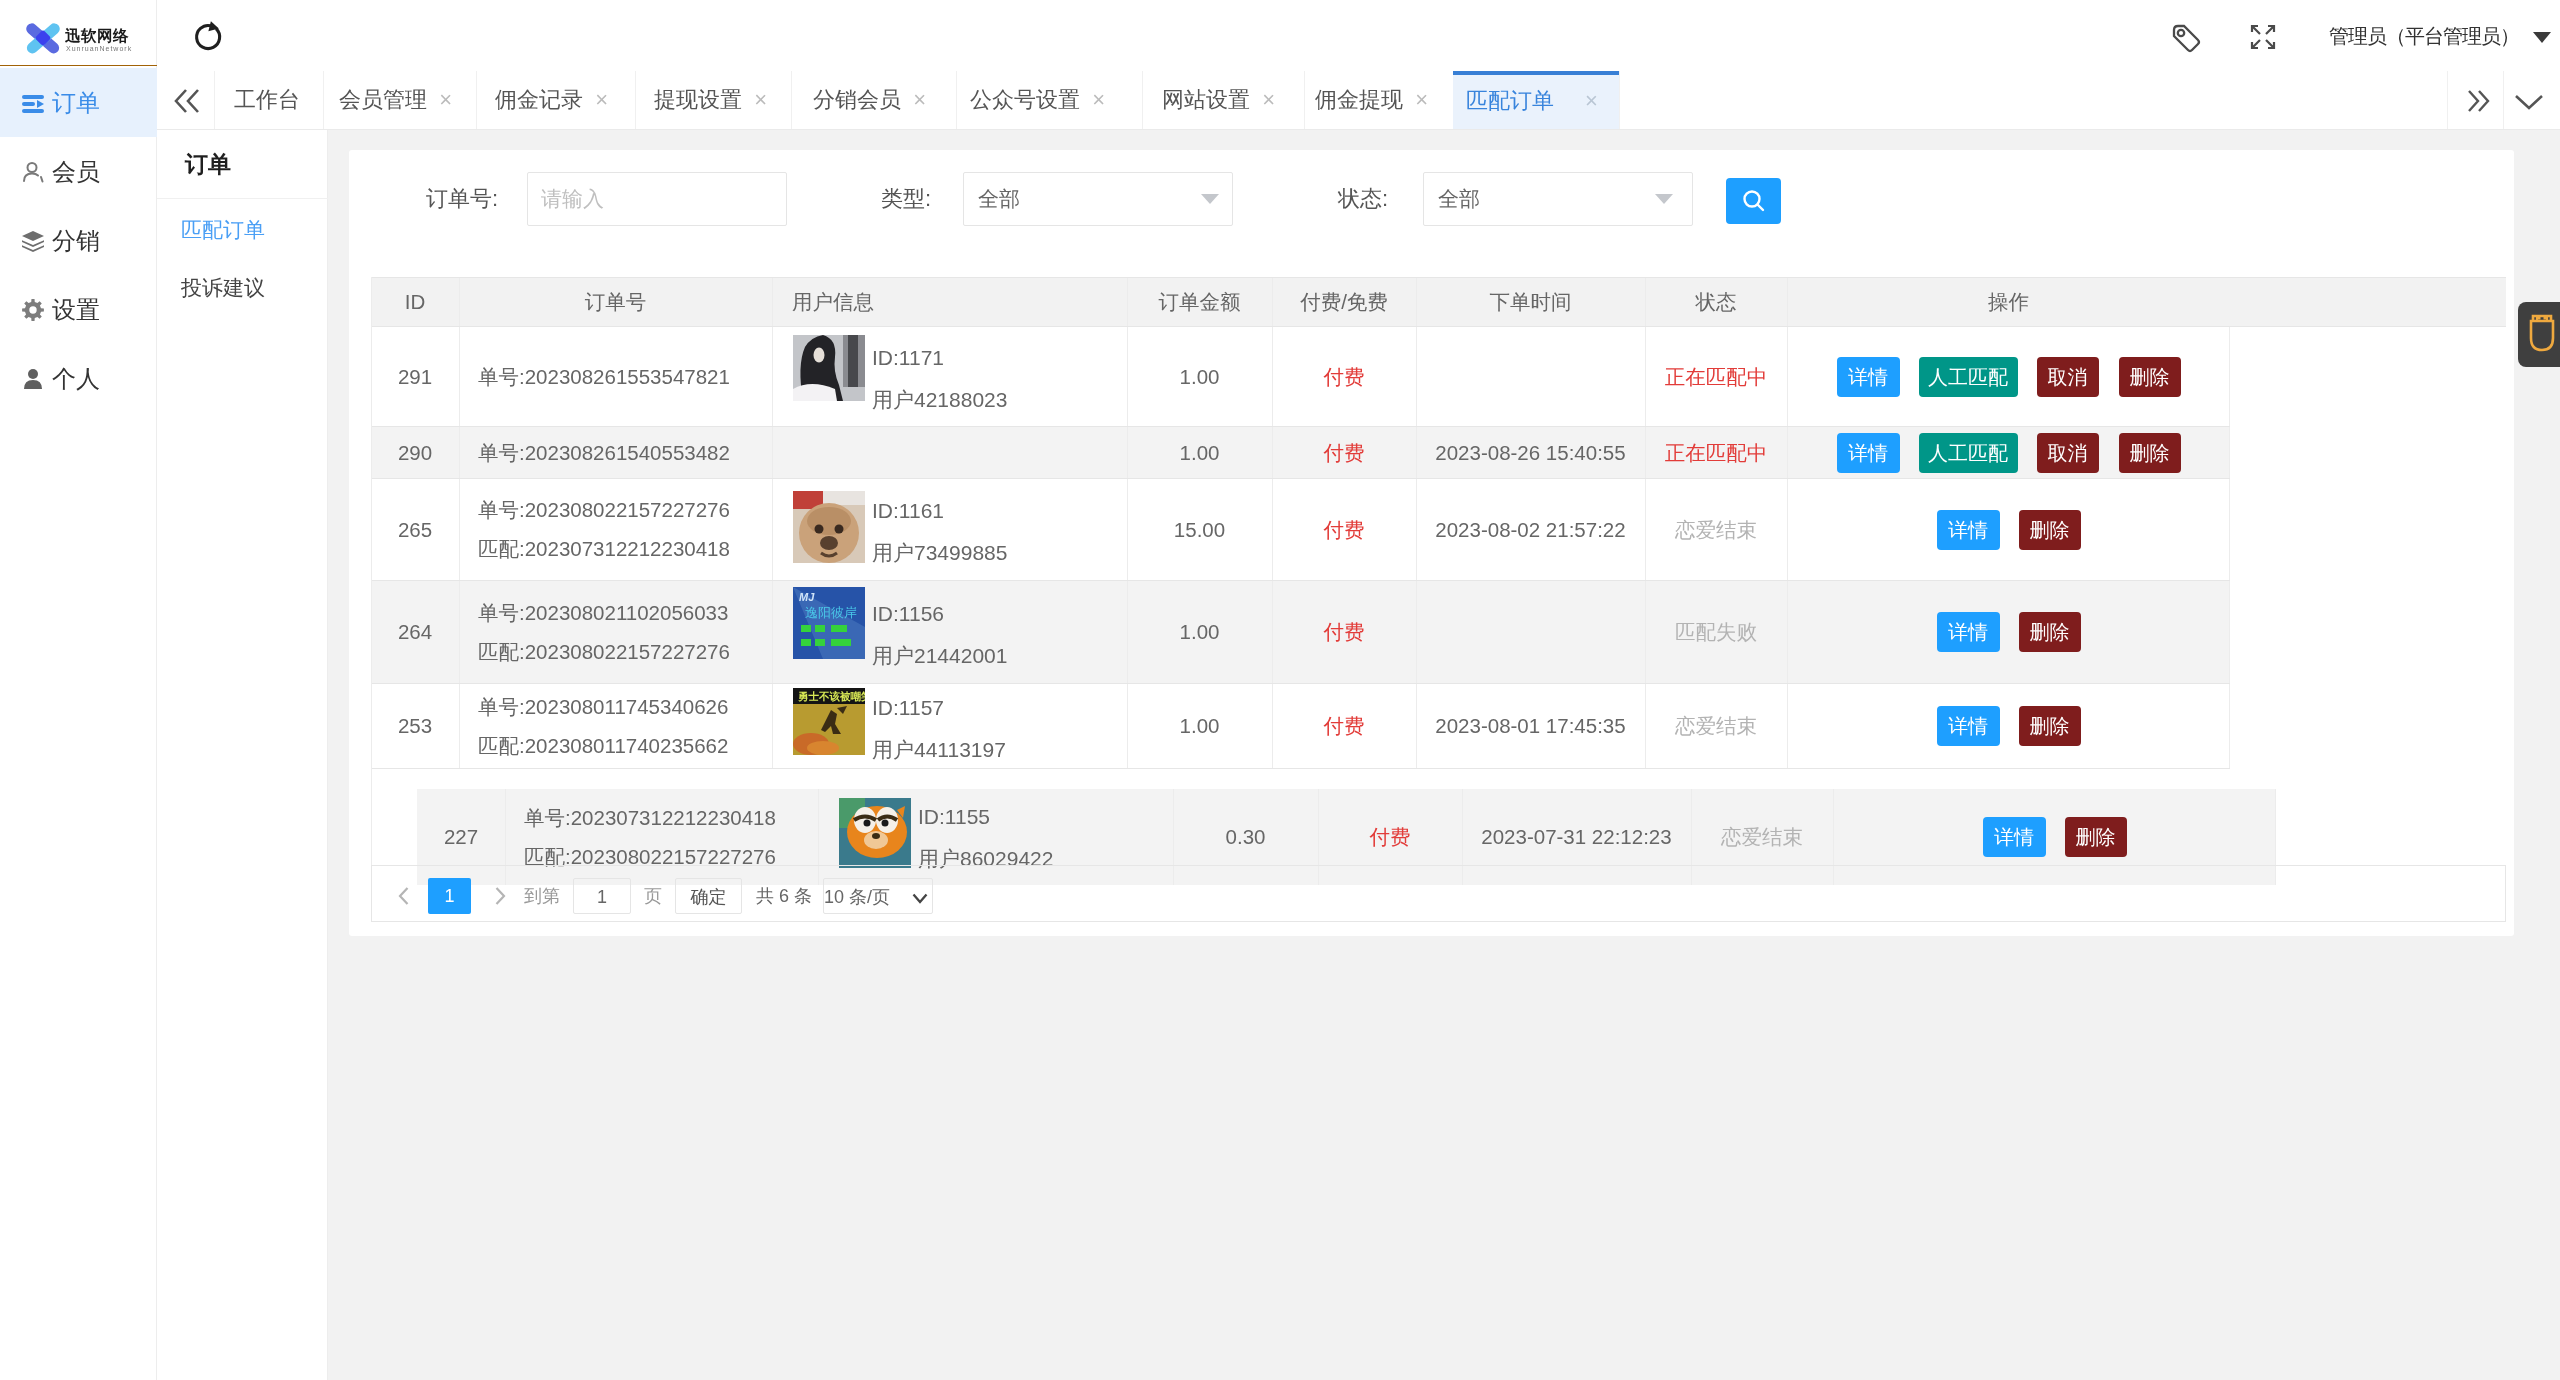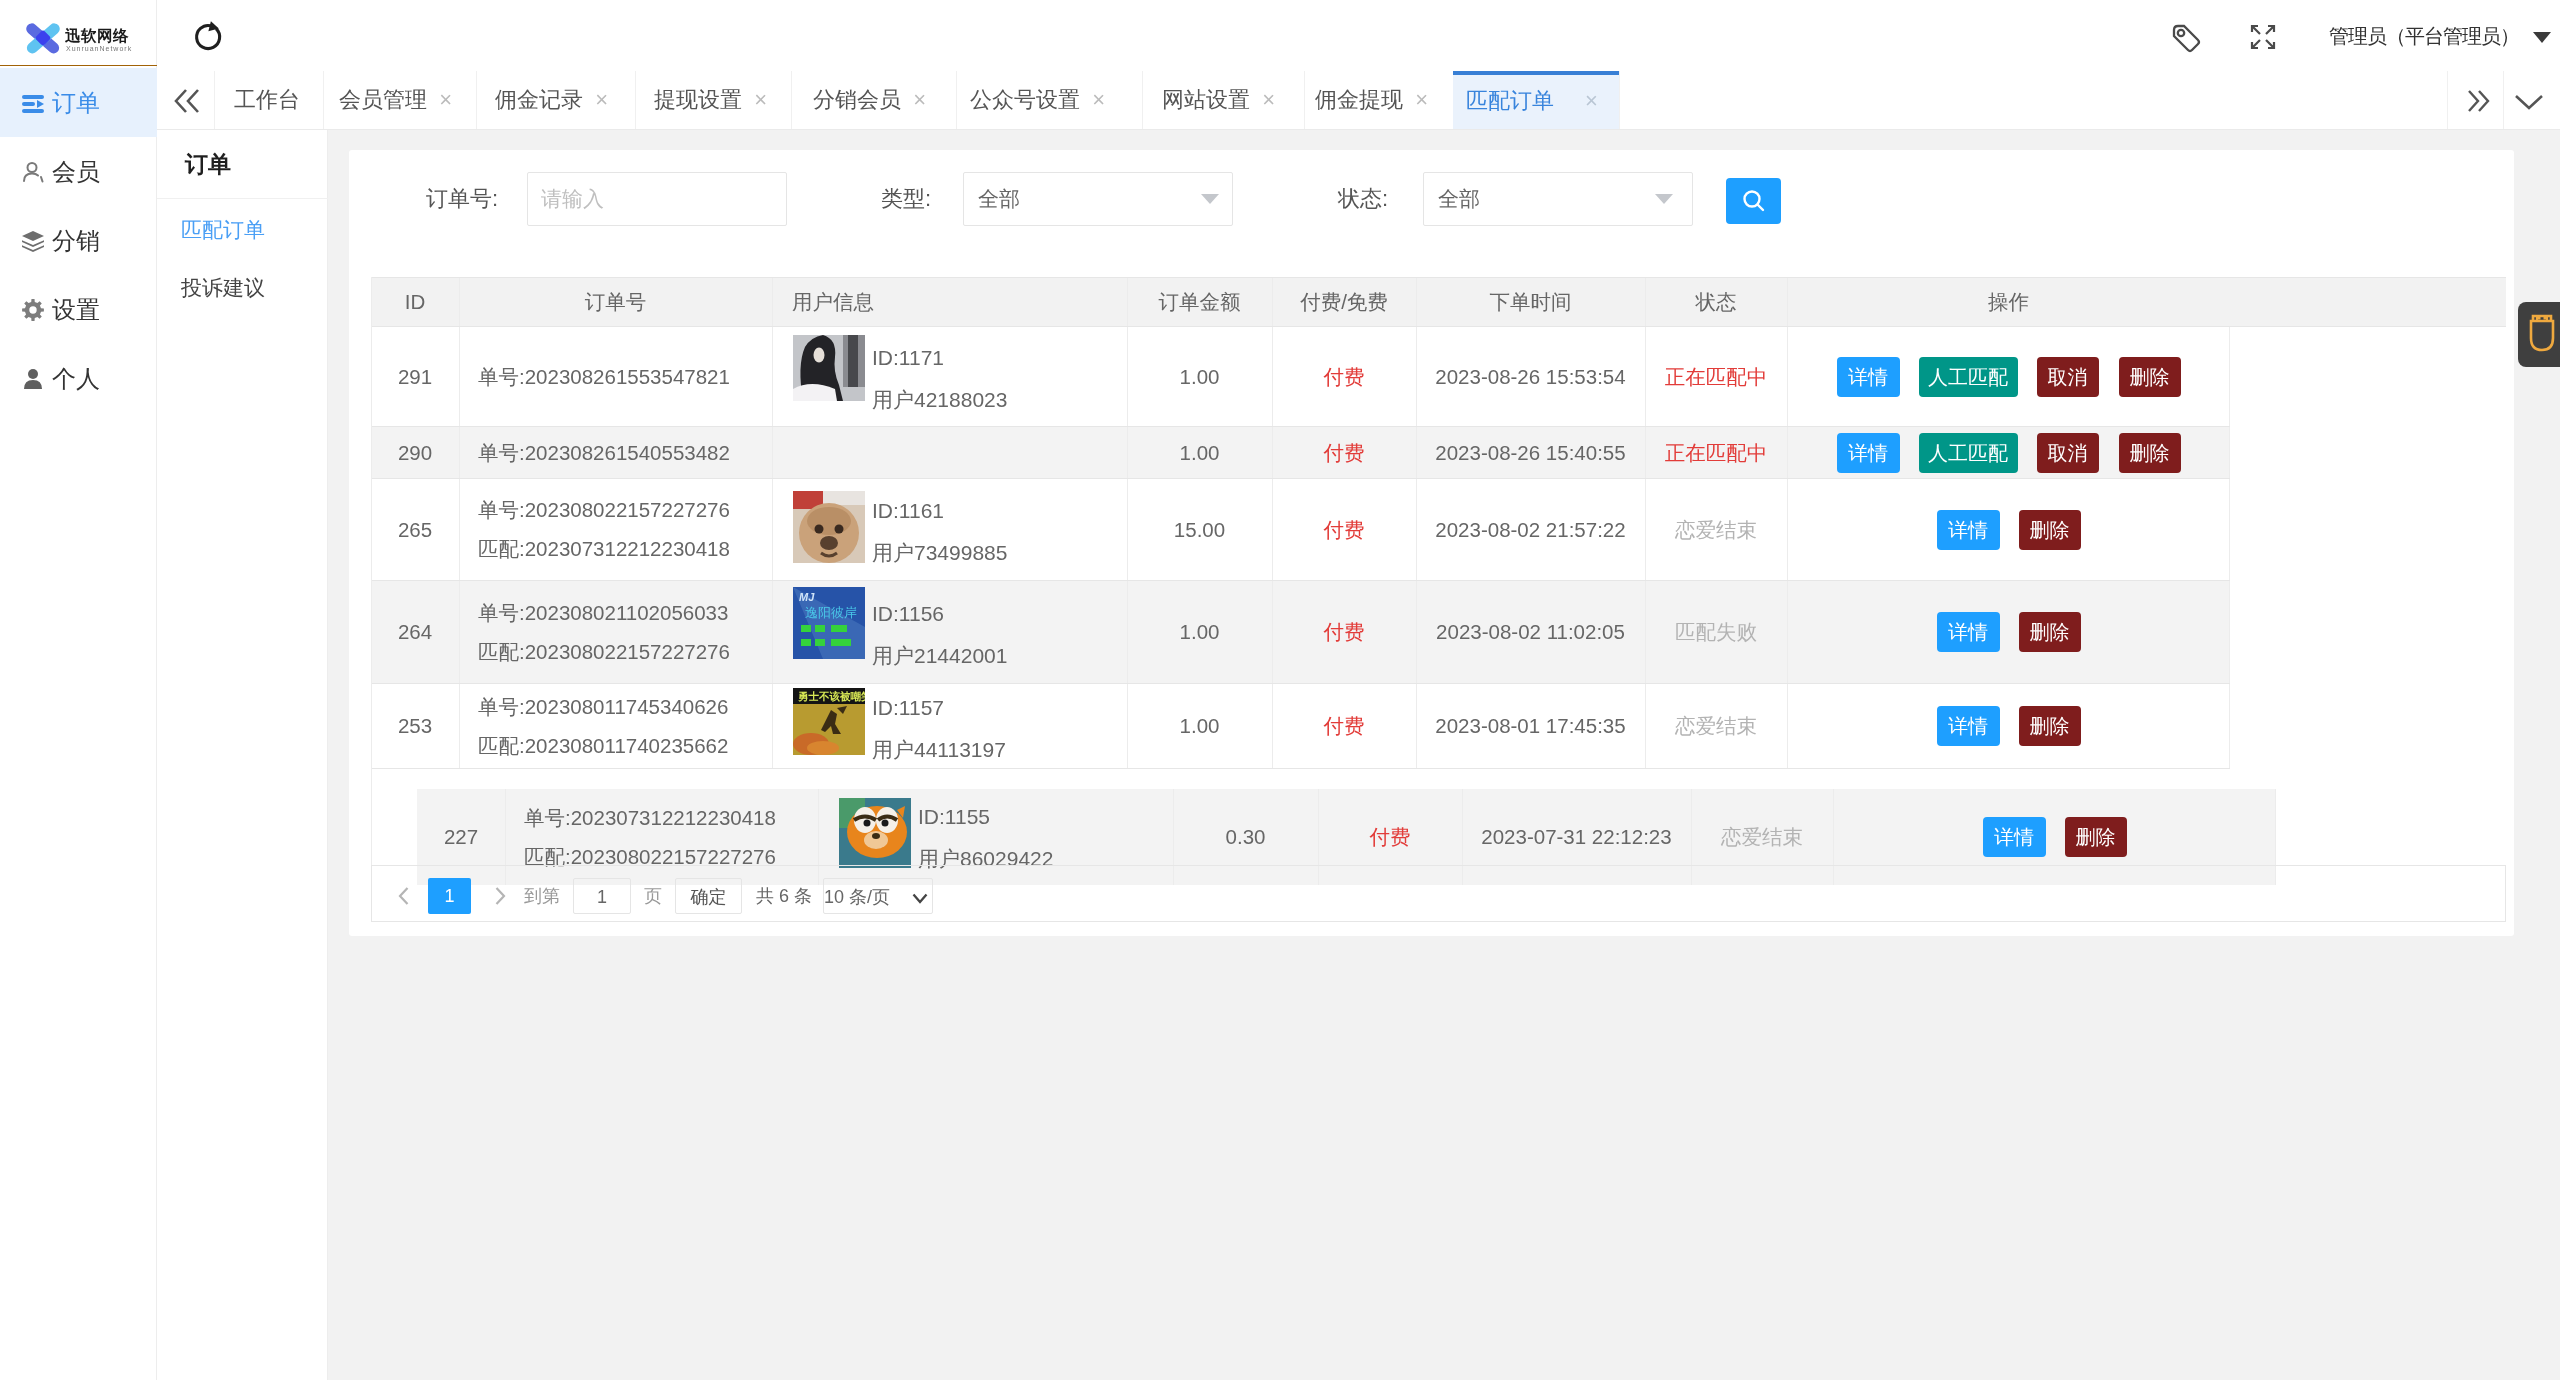--- a/index.html
+++ b/index.html
@@ -259,21 +259,20 @@
               <rect x="50" y="0" width="22" height="52" fill="#8a8b90"></rect>
               <rect x="55" y="0" width="10" height="52" fill="#47484c"></rect>
               <path d="M30 0 Q44 4 42 22 Q40 36 46 50 L50 66 L10 66 Q4 30 12 12 Q18 2 30 0" fill="#232327"></path>
               <ellipse cx="26" cy="20" rx="5.5" ry="7.5" fill="#e5dfd8"></ellipse>
               <path d="M0 54 Q18 44 42 54 L44 66 L0 66 Z" fill="#f3f2f4"></path>
             </svg></div>
       <div class="uinfo" style="top:19px;">ID:1171</div>
       <div class="uinfo" style="top:59px;">用户42188023</div>
       <div class="ct" style="left:756px;width:145px;">1.00</div>
       <div class="ct red" style="left:901px;width:144px;">付费</div>
-      <div class="ct" style="left:1045px;width:229px;">2023-08-26 15:53:54</div>
       <div class="ct red" style="left:1274px;width:142px;">正在匹配中</div>
       <div class="ct" style="left:1416px;width:443px;">
             <span class="btn b-blue" style="width:63px;">详情</span>
             <span class="btn b-green" style="width:99px;margin-left:19px;">人工匹配</span>
             <span class="btn b-orange" style="width:62px;margin-left:19px;">取消</span>
             <span class="btn b-orange" style="width:62px;margin-left:20px;">删除</span>
           </div>
     </div>
 
     <div class="trow" style="top:150px;height:52px;background:#f3f3f3;">
@@ -357,21 +356,20 @@
               <rect x="22" y="38" width="10" height="7" fill="#35d23c"></rect>
               <rect x="38" y="38" width="16" height="7" fill="#35d23c"></rect>
               <rect x="8" y="52" width="10" height="7" fill="#35d23c"></rect>
               <rect x="22" y="52" width="10" height="7" fill="#35d23c"></rect>
               <rect x="38" y="52" width="20" height="7" fill="#35d23c"></rect>
             </svg></div>
       <div class="uinfo" style="top:21px;">ID:1156</div>
       <div class="uinfo" style="top:61px;">用户21442001</div>
       <div class="ct" style="left:756px;width:145px;">1.00</div>
       <div class="ct red" style="left:901px;width:144px;">付费</div>
-      <div class="ct" style="left:1045px;width:229px;">2023-08-02 11:02:05</div>
       <div class="ct gray" style="left:1274px;width:142px;">匹配失败</div>
       <div class="ct" style="left:1416px;width:443px;">
             <span class="btn b-blue" style="width:63px;">详情</span>
             <span class="btn b-orange" style="width:62px;margin-left:19px;">删除</span>
           </div>
     </div>
 
     <div class="trow" style="top:407px;height:85px;background:#fff;">
       <div class="cellsep" style="left:88px;"></div>
           <div class="cellsep" style="left:401px;"></div>

